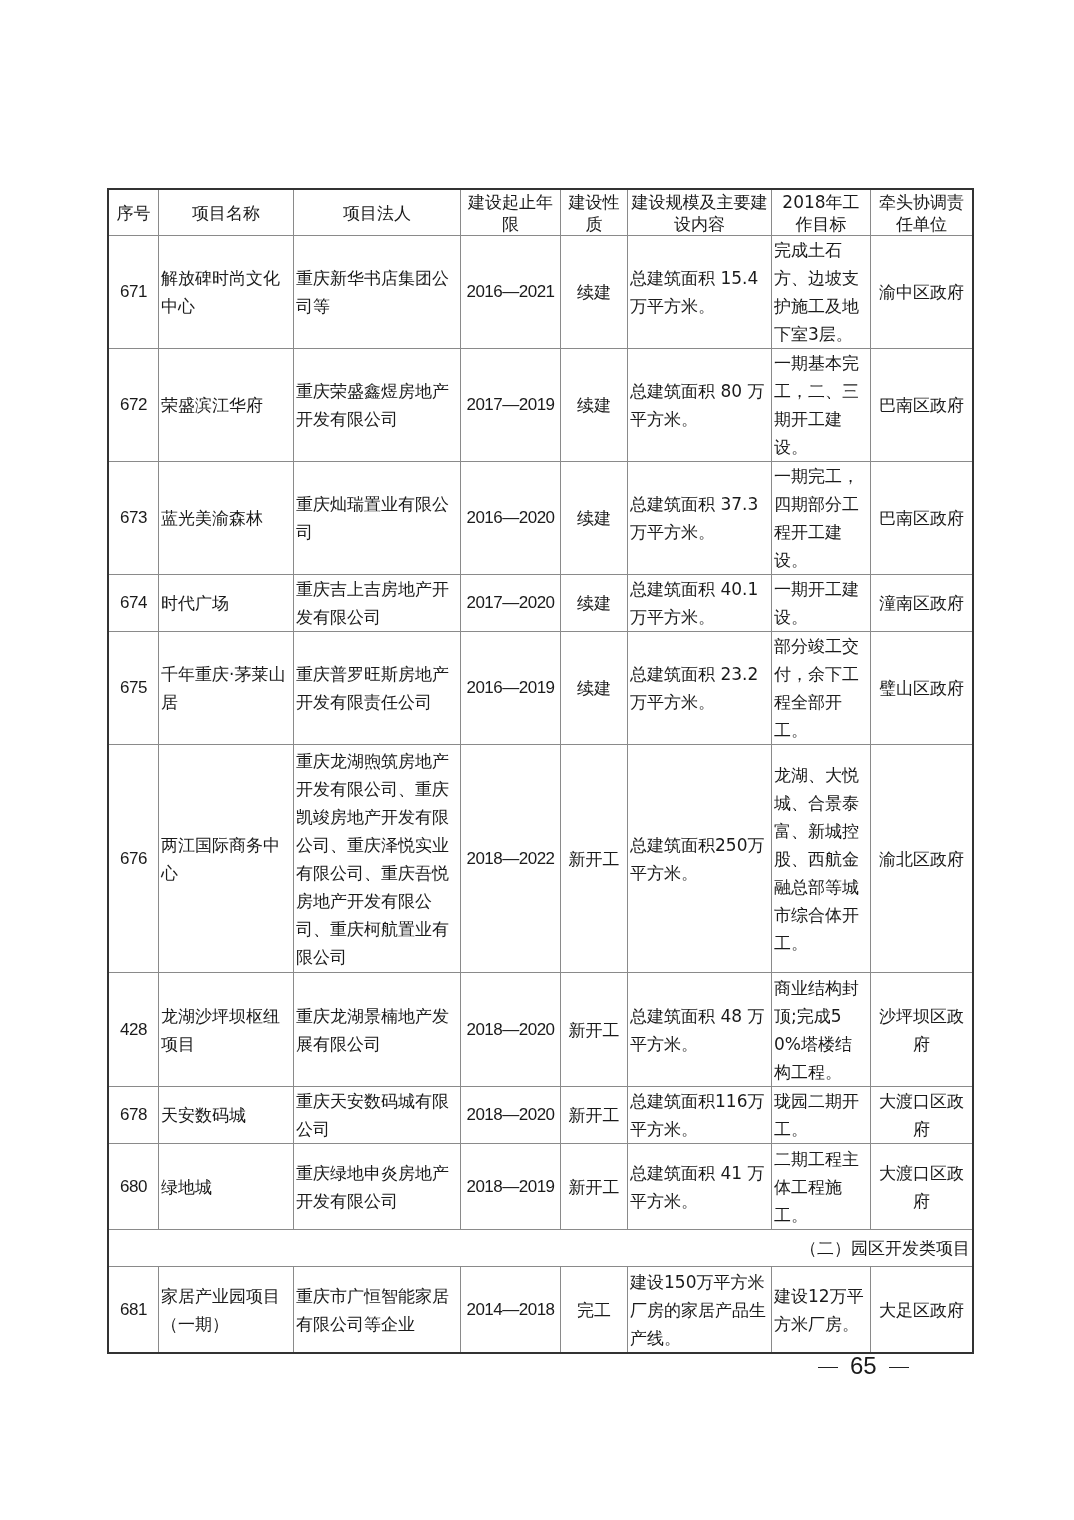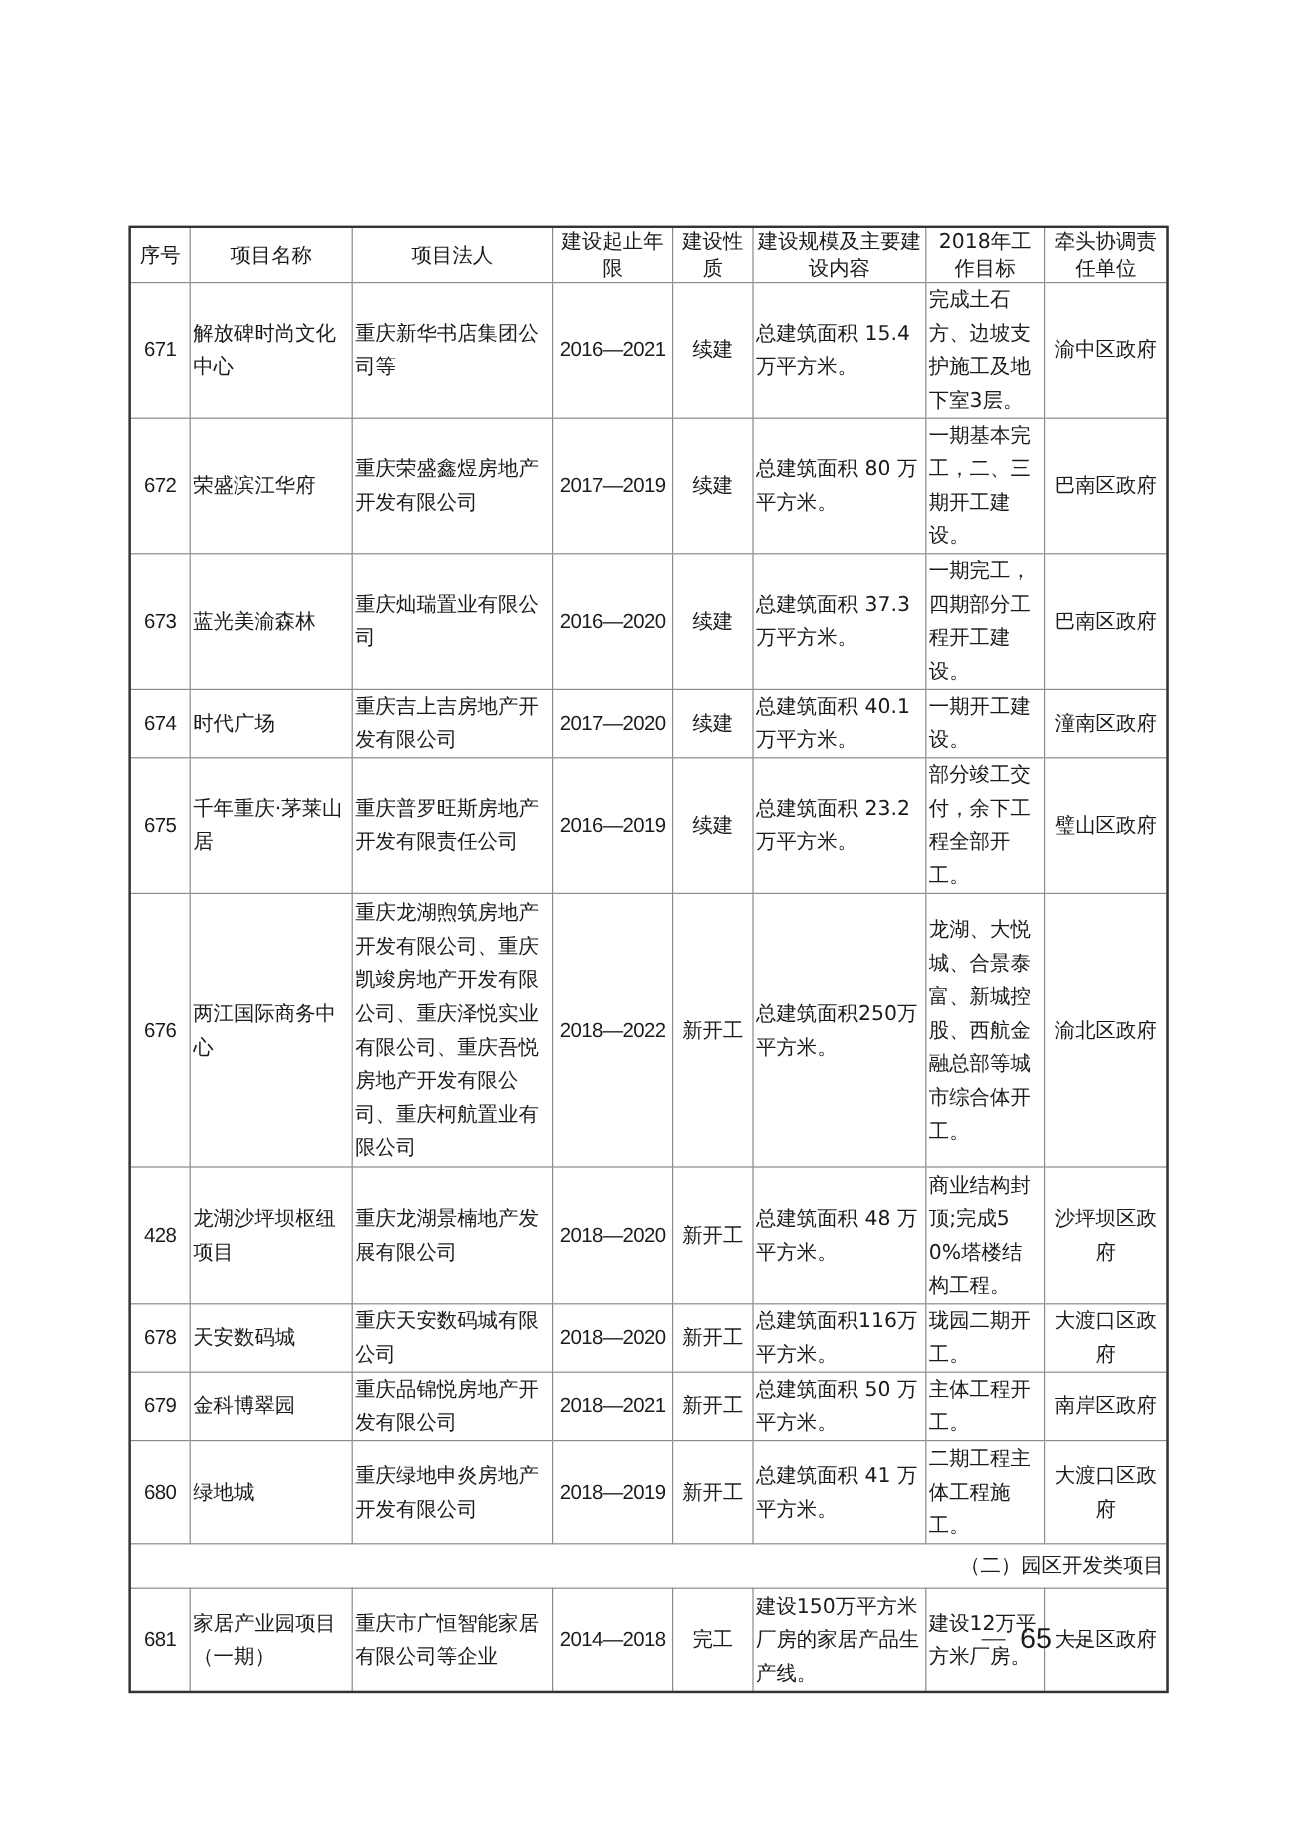--- a/index.html
+++ b/index.html
@@ -117,30 +117,20 @@
         <tr style="height: 57px; padding-left: 12px;">
           <td class="c num">678</td>
           <td class="l">天安数码城</td>
           <td class="l">重庆天安数码城有限公司</td>
           <td class="c num">2018—2020</td>
           <td class="c">新开工</td>
           <td class="l">总建筑面积116万平方米。</td>
           <td class="l">珑园二期开工。</td>
           <td class="c">大渡口区政府</td>
         </tr>
-        <tr style="height: 57px;">
-          <td class="c num">679</td>
-          <td class="l">金科博翠园</td>
-          <td class="l">重庆品锦悦房地产开发有限公司</td>
-          <td class="c num">2018—2021</td>
-          <td class="c">新开工</td>
-          <td class="l">总建筑面积 50 万平方米。</td>
-          <td class="l">主体工程开工。</td>
-          <td class="c">南岸区政府</td>
-        </tr>
         <tr style="height: 86px;">
           <td class="c num">680</td>
           <td class="l">绿地城</td>
           <td class="l">重庆绿地申炎房地产开发有限公司</td>
           <td class="c num">2018—2019</td>
           <td class="c">新开工</td>
           <td class="l">总建筑面积 41 万平方米。</td>
           <td class="l">二期工程主体工程施工。</td>
           <td class="c">大渡口区政府</td>
         </tr>

